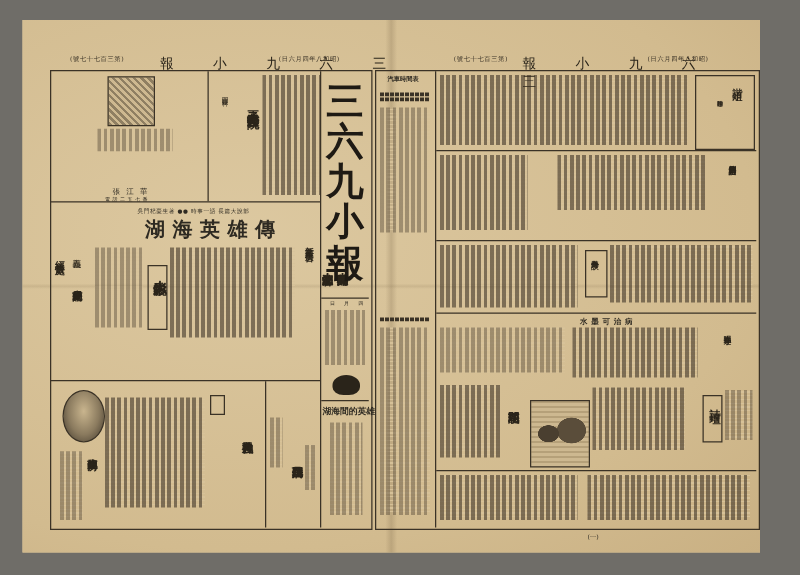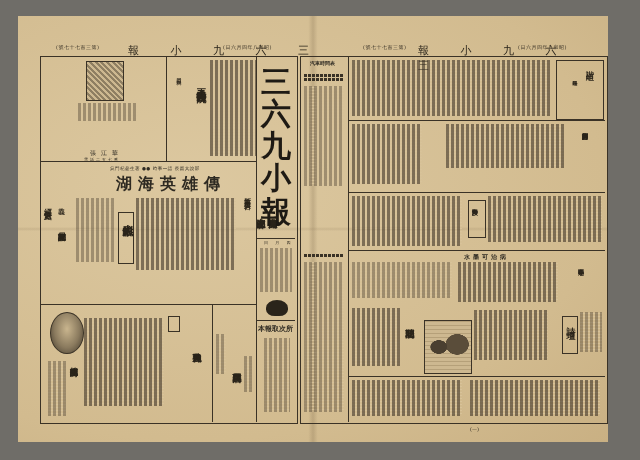--- a/index.html
+++ b/index.html
@@ -122,21 +122,21 @@
     <div class="logo-char" style="top:34px;font-size:30px;left:-6px;">六</div>
     <div class="logo-char" style="top:66px;font-size:30px;left:-6px;">九</div>
     <div class="logo-char" style="top:98px;font-size:30px;left:-6px;">小</div>
     <div class="logo-char" style="top:132px;font-size:30px;left:-6px;">報</div>
   </div>
   <div class="hline" style="left:239px;top:222px;width:38px;"></div>
   <div class="abs" style="left:246px;top:224px;font-size:4px;letter-spacing:3px;">日 月 四</div>
   <div class="text-fill light" style="left:242px;top:232px;width:32px;height:44px;"></div>
   <div class="ship" style="left:248px;top:284px;"></div>
   <div class="hline" style="left:239px;top:304px;width:38px;"></div>
-  <div class="abs title-big" style="left:240px;top:308px;font-size:7px;letter-spacing:0px;">本報取次所</div>
+  <div class="abs title-big" style="left:240px;top:308px;font-size:7px;letter-spacing:0px;">湖海間的英雄</div>
   <div class="text-fill light" style="left:246px;top:322px;width:26px;height:74px;"></div>
 
   <div class="box" style="left:282px;top:40px;width:306px;height:366px;"></div>
 
   <div class="vline" style="left:330px;top:41px;height:365px;"></div>
   <div class="abs" style="left:292px;top:44px;font-size:5px;font-weight:bold;">汽車時間表</div>
   <div class="table-cell" style="left:286px;top:58px;width:40px;"></div>
   <div class="table-cell" style="left:286px;top:62px;width:40px;"></div>
   <div class="text-fill light" style="left:286px;top:70px;width:40px;height:100px;"></div>
   <div class="table-cell" style="left:286px;top:238px;width:40px;"></div>

